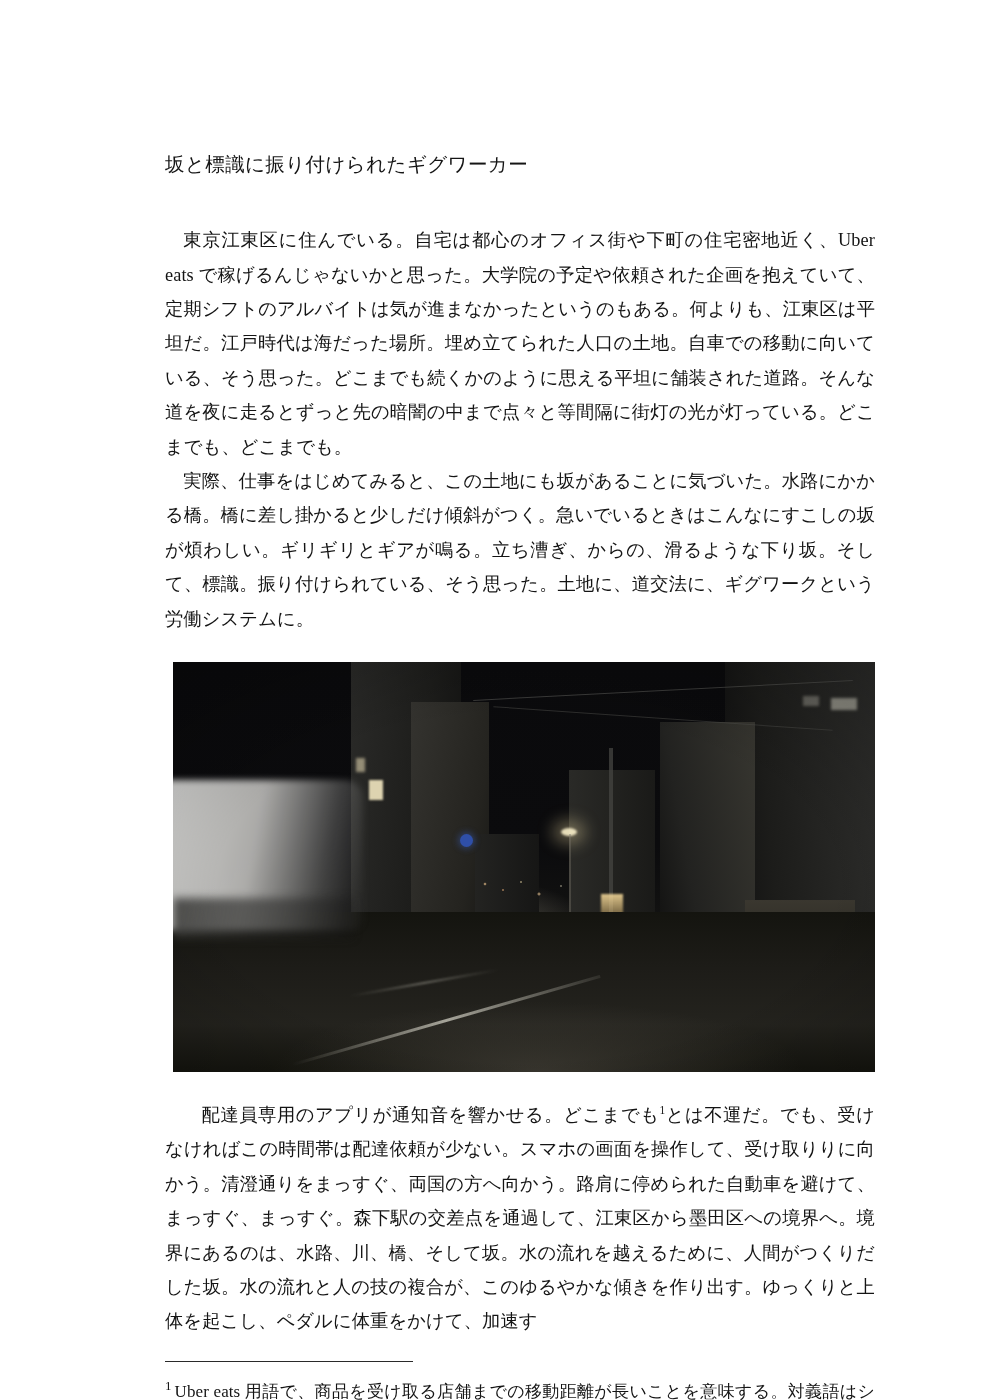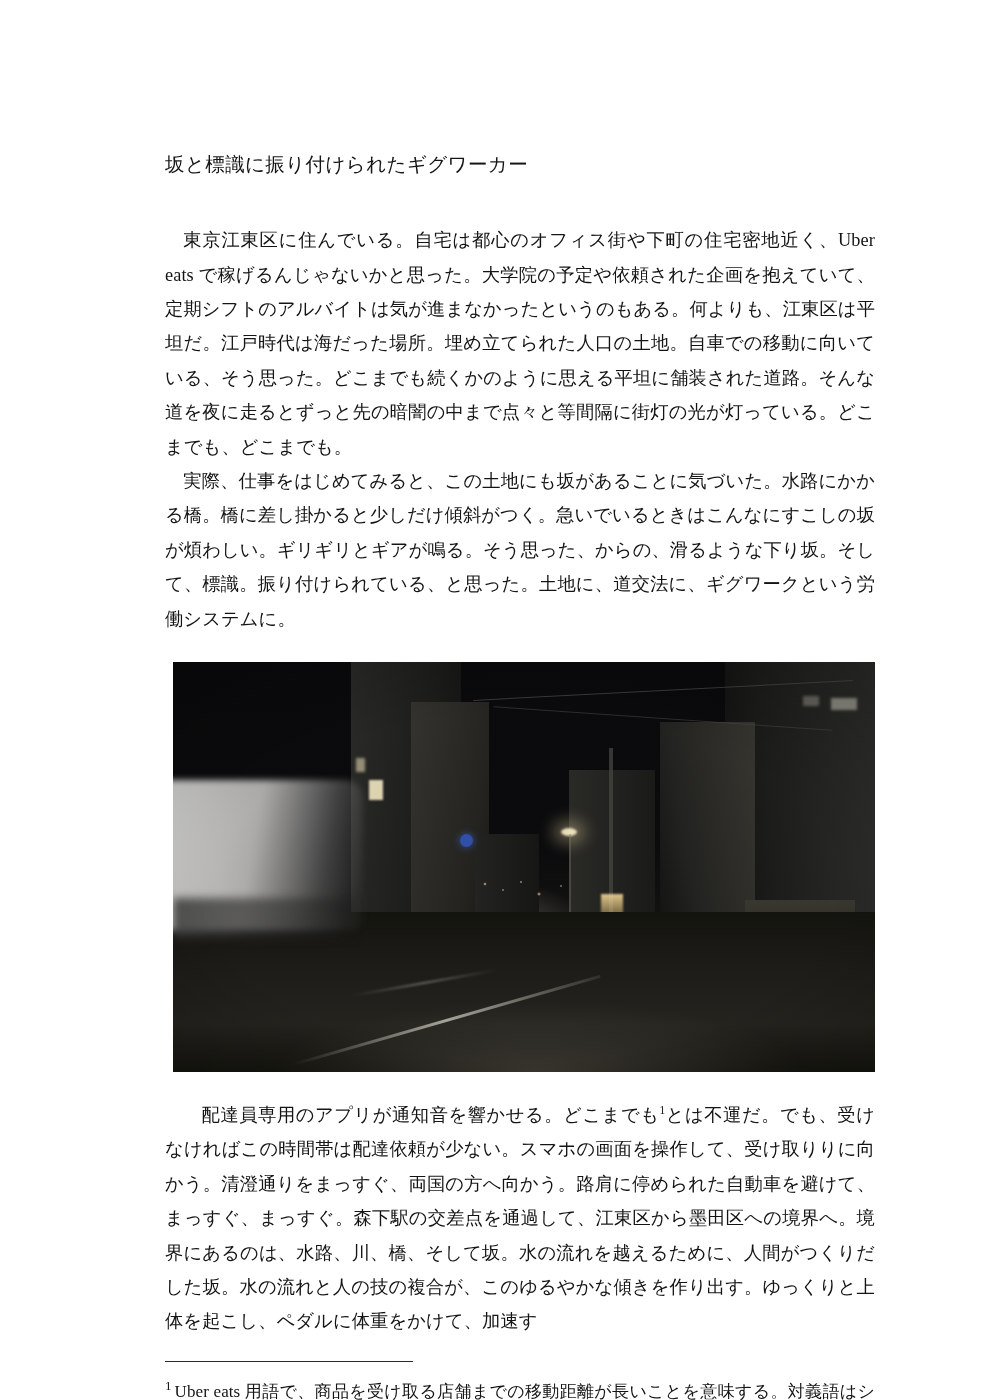--- a/index.html
+++ b/index.html
@@ -327,21 +327,21 @@
 </head>
 <body>
 
 <div class="page">
   <div class="content">
 
     <h1 class="doc-title">坂と標識に振り付けられたギグワーカー</h1>
 
     <p class="body-par indent">東京江東区に住んでいる。自宅は都心のオフィス街や下町の住宅密地近く、Uber eats で稼げるんじゃないかと思った。大学院の予定や依頼された企画を抱えていて、定期シフトのアルバイトは気が進まなかったというのもある。何よりも、江東区は平坦だ。江戸時代は海だった場所。埋め立てられた人口の土地。自車での移動に向いている、そう思った。どこまでも続くかのように思える平坦に舗装された道路。そんな道を夜に走るとずっと先の暗闇の中まで点々と等間隔に街灯の光が灯っている。どこまでも、どこまでも。</p>
 
-    <p class="body-par indent">実際、仕事をはじめてみると、この土地にも坂があることに気づいた。水路にかかる橋。橋に差し掛かると少しだけ傾斜がつく。急いでいるときはこんなにすこしの坂が煩わしい。ギリギリとギアが鳴る。そう思った、からの、滑るような下り坂。そして、標識。振り付けられている、と思った。土地に、道交法に、ギグワークという労働システムに。</p>
+    <p class="body-par indent">実際、仕事をはじめてみると、この土地にも坂があることに気づいた。水路にかかる橋。橋に差し掛かると少しだけ傾斜がつく。急いでいるときはこんなにすこしの坂が煩わしい。ギリギリとギアが鳴る。立ち漕ぎ、からの、滑るような下り坂。そして、標識。振り付けられている、そう思った。土地に、道交法に、ギグワークという労働システムに。</p>
 
     <figure class="figure">
       <div class="photo">
         <div class="bldg-left"></div>
         <div class="bldg-left2"></div>
         <div class="win-b"></div>
         <div class="win-a"></div>
         <div class="bldg-right"></div>
         <div class="bldg-right2"></div>
         <div class="win-c"></div>

